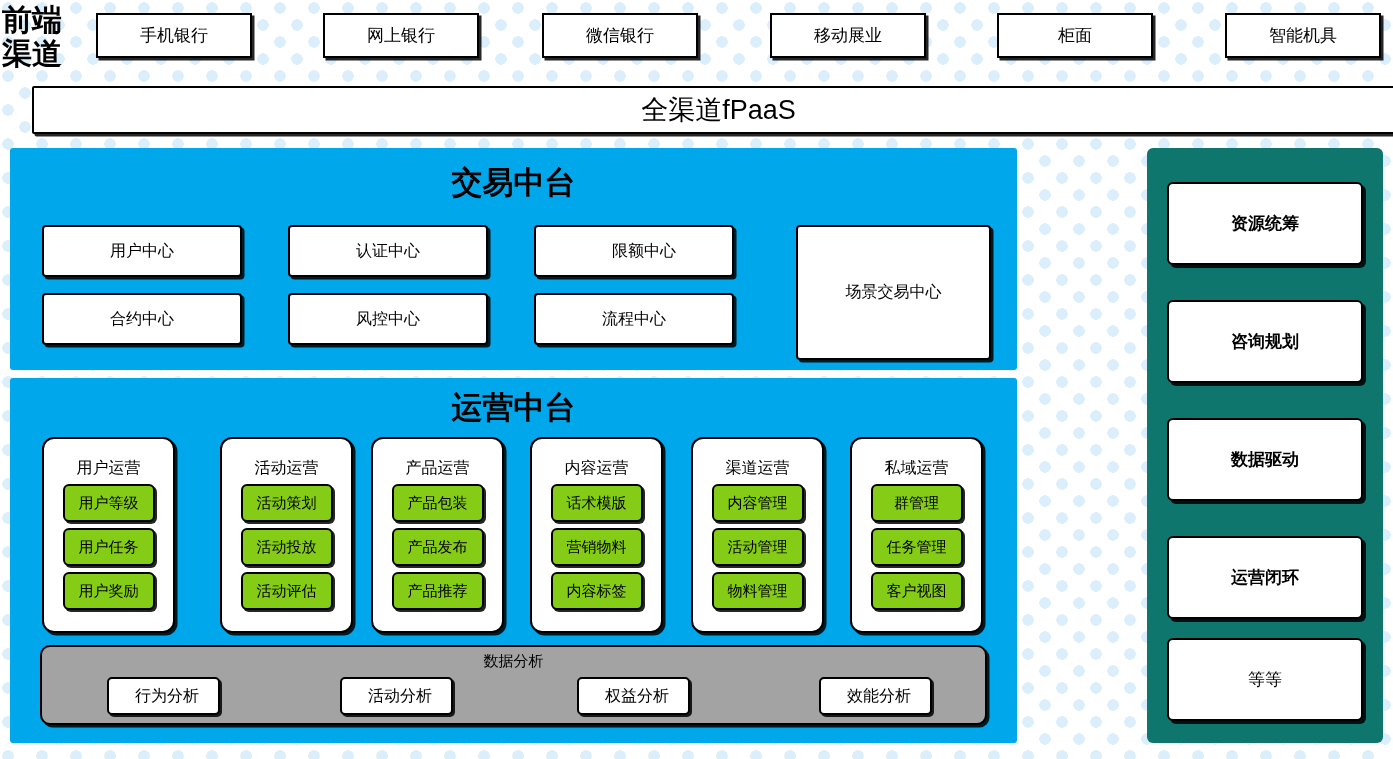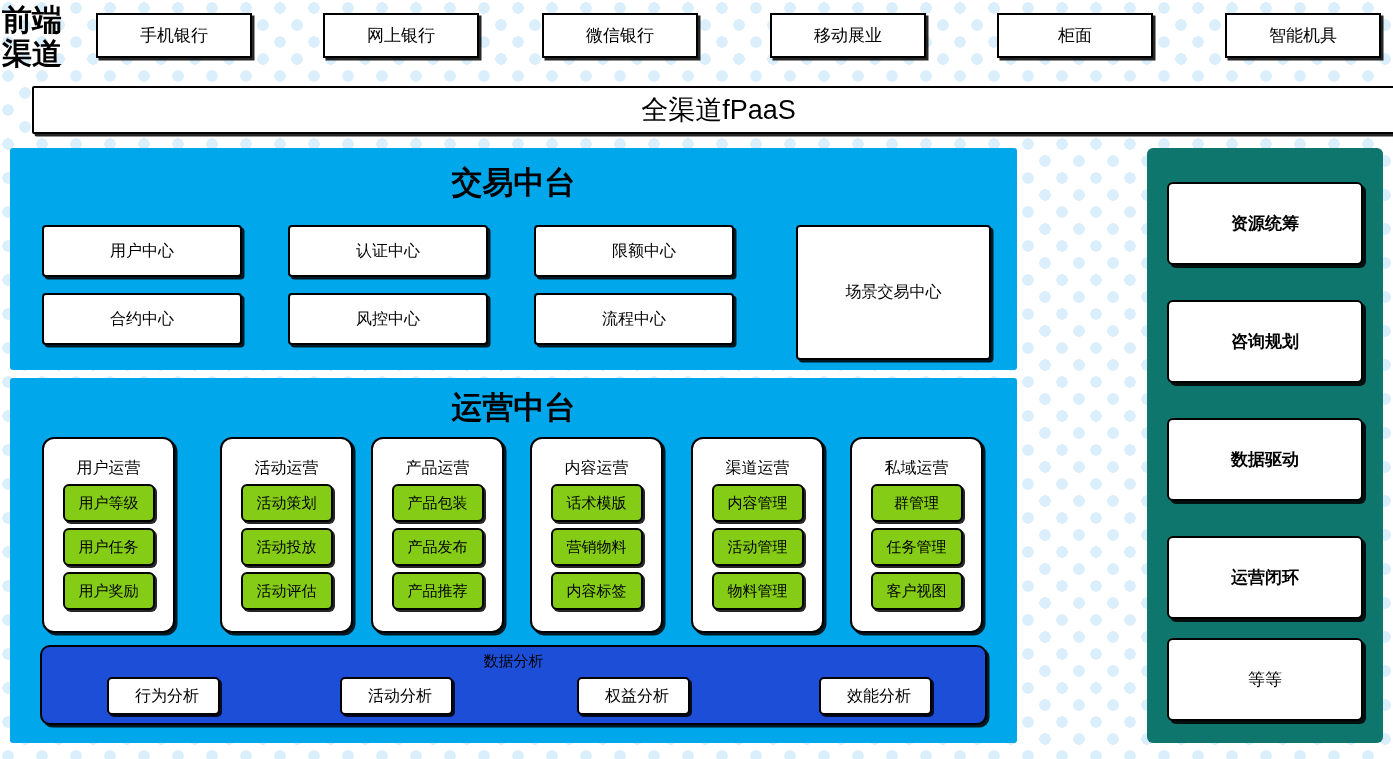--- a/index.html
+++ b/index.html
@@ -136,21 +136,21 @@
     display: flex; align-items: center; justify-content: center;
     font-size: 15px;
     box-shadow: 2px 2px 0 rgba(0,0,0,0.85);
   }
 
   
   .data-analysis {
     position: absolute;
     left: 40px; top: 645px;
     width: 947px; height: 80px;
-    background: #1d4ed8;
+    background: #a3a3a3;
     border: 2.5px solid #000;
     border-radius: 10px;
     box-shadow: 2.5px 2.5px 0 rgba(0,0,0,0.85);
   }
   .data-analysis-title {
     position: absolute;
     top: 5px; left: 0; width: 100%;
     text-align: center;
     font-size: 15px;
   }

